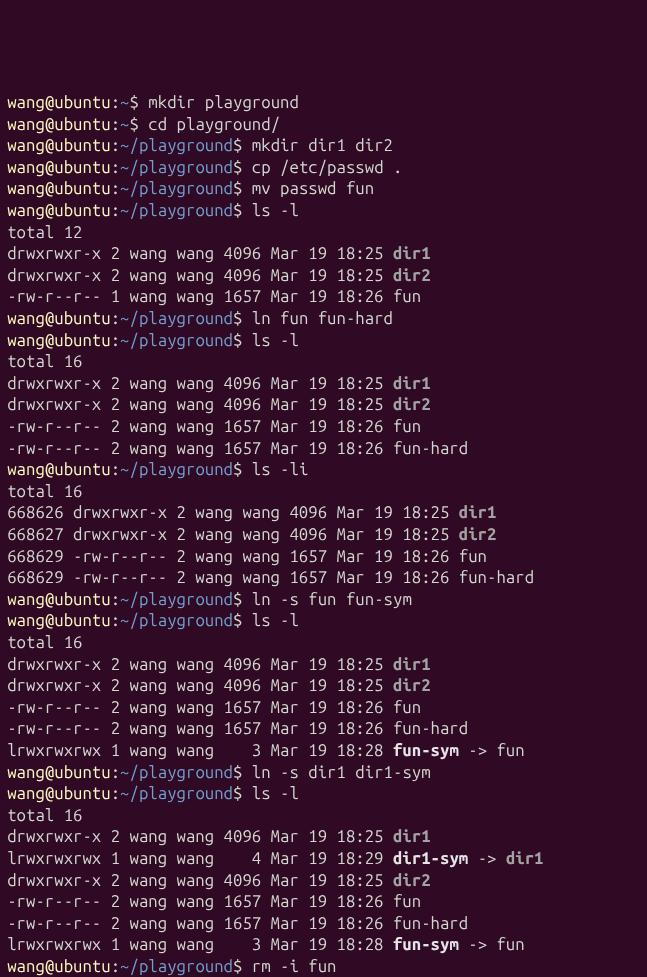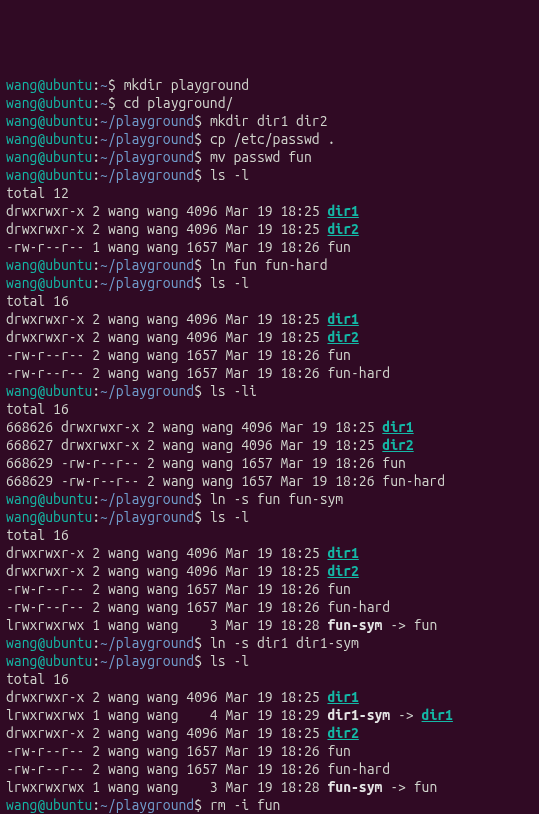--- a/index.html
+++ b/index.html
@@ -7,23 +7,23 @@
     padding: 4px 6px;
     background: #300a24;
     color: #d3d7cf;
     font-family: "Ubuntu Mono", "DejaVu Sans Mono", Menlo, Consolas, monospace;
     font-size: 14px;
     line-height: 18px;
     white-space: pre;
     width: 539px;
     box-sizing: border-box;
   }
-  .user { color: #14b8a6; }
+  .user { color: #fef9c3; }
   .path { color: #729fcf; }
-  .dir  { color: #14b8a6; font-weight: bold; text-decoration: underline; }
+  .dir  { color: #a3a3a3; font-weight: bold; }
   .sym  { color: #e5e5e5; font-weight: bold; }
   #term { display: block; }
 </style>
 </head>
 <body>
 
 
 
 <div id="term"><div><span class="user">wang@ubuntu</span>:<span class="path">~</span>$ <span>mkdir playground</span></div><div><span class="user">wang@ubuntu</span>:<span class="path">~</span>$ <span>cd playground/</span></div><div><span class="user">wang@ubuntu</span>:<span class="path">~/playground</span>$ <span>mkdir dir1 dir2</span></div><div><span class="user">wang@ubuntu</span>:<span class="path">~/playground</span>$ <span>cp /etc/passwd .</span></div><div><span class="user">wang@ubuntu</span>:<span class="path">~/playground</span>$ <span>mv passwd fun</span></div><div><span class="user">wang@ubuntu</span>:<span class="path">~/playground</span>$ <span>ls -l</span></div><div>total 12</div><div>drwxrwxr-x 2 wang wang 4096 Mar 19 18:25 <span class="dir">dir1</span></div><div>drwxrwxr-x 2 wang wang 4096 Mar 19 18:25 <span class="dir">dir2</span></div><div>-rw-r--r-- 1 wang wang 1657 Mar 19 18:26 fun</div><div><span class="user">wang@ubuntu</span>:<span class="path">~/playground</span>$ <span>ln fun fun-hard</span></div><div><span class="user">wang@ubuntu</span>:<span class="path">~/playground</span>$ <span>ls -l</span></div><div>total 16</div><div>drwxrwxr-x 2 wang wang 4096 Mar 19 18:25 <span class="dir">dir1</span></div><div>drwxrwxr-x 2 wang wang 4096 Mar 19 18:25 <span class="dir">dir2</span></div><div>-rw-r--r-- 2 wang wang 1657 Mar 19 18:26 fun</div><div>-rw-r--r-- 2 wang wang 1657 Mar 19 18:26 fun-hard</div><div><span class="user">wang@ubuntu</span>:<span class="path">~/playground</span>$ <span>ls -li</span></div><div>total 16</div><div>668626 drwxrwxr-x 2 wang wang 4096 Mar 19 18:25 <span class="dir">dir1</span></div><div>668627 drwxrwxr-x 2 wang wang 4096 Mar 19 18:25 <span class="dir">dir2</span></div><div>668629 -rw-r--r-- 2 wang wang 1657 Mar 19 18:26 fun</div><div>668629 -rw-r--r-- 2 wang wang 1657 Mar 19 18:26 fun-hard</div><div><span class="user">wang@ubuntu</span>:<span class="path">~/playground</span>$ <span>ln -s fun fun-sym</span></div><div><span class="user">wang@ubuntu</span>:<span class="path">~/playground</span>$ <span>ls -l</span></div><div>total 16</div><div>drwxrwxr-x 2 wang wang 4096 Mar 19 18:25 <span class="dir">dir1</span></div><div>drwxrwxr-x 2 wang wang 4096 Mar 19 18:25 <span class="dir">dir2</span></div><div>-rw-r--r-- 2 wang wang 1657 Mar 19 18:26 fun</div><div>-rw-r--r-- 2 wang wang 1657 Mar 19 18:26 fun-hard</div><div>lrwxrwxrwx 1 wang wang    3 Mar 19 18:28 <span class="sym">fun-sym</span> -&gt; fun</div><div><span class="user">wang@ubuntu</span>:<span class="path">~/playground</span>$ <span>ln -s dir1 dir1-sym</span></div><div><span class="user">wang@ubuntu</span>:<span class="path">~/playground</span>$ <span>ls -l</span></div><div>total 16</div><div>drwxrwxr-x 2 wang wang 4096 Mar 19 18:25 <span class="dir">dir1</span></div><div>lrwxrwxrwx 1 wang wang    4 Mar 19 18:29 <span class="sym">dir1-sym</span> -&gt; <span class="dir">dir1</span></div><div>drwxrwxr-x 2 wang wang 4096 Mar 19 18:25 <span class="dir">dir2</span></div><div>-rw-r--r-- 2 wang wang 1657 Mar 19 18:26 fun</div><div>-rw-r--r-- 2 wang wang 1657 Mar 19 18:26 fun-hard</div><div>lrwxrwxrwx 1 wang wang    3 Mar 19 18:28 <span class="sym">fun-sym</span> -&gt; fun</div><div><span class="user">wang@ubuntu</span>:<span class="path">~/playground</span>$ <span>rm -i fun</span></div></div>
 

